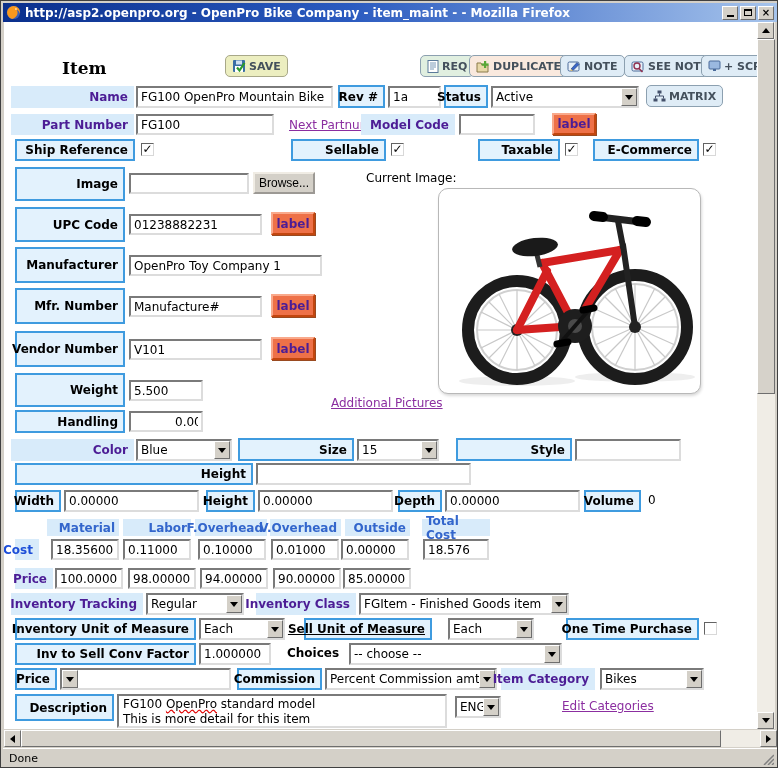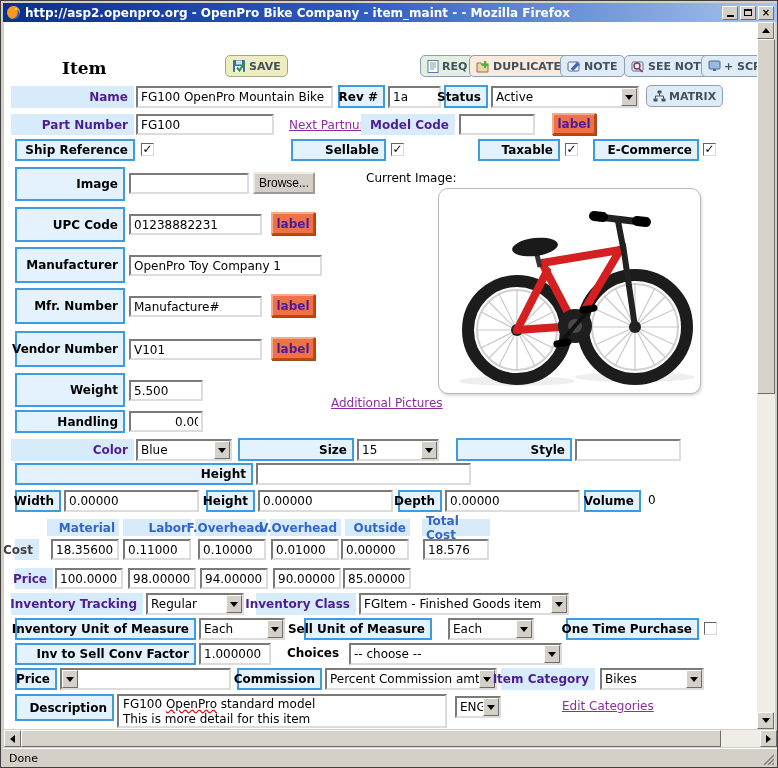--- a/index.html
+++ b/index.html
@@ -329,21 +329,21 @@
     <div class="abs bluebox" style="left:580px; top:468px; width:57px; height:22px;">Volume</div>
     <div class="abs plain-label" style="left:644px; top:471px;">0</div>
 
     <div class="abs hdr" style="left:43px; top:497px; width:72px;">Material</div>
     <div class="abs hdr" style="left:119px; top:497px; width:68px;">Labor</div>
     <div class="abs hdr" style="left:191px; top:497px; width:72px;">F.Overhead</div>
     <div class="abs hdr" style="left:266px; top:497px; width:71px;">V.Overhead</div>
     <div class="abs hdr" style="left:341px; top:497px; width:65px;">Outside</div>
     <div class="abs hdr" style="left:418px; top:497px; width:68px;">Total Cost</div>
 
-    <div class="abs strip" style="left:11px; top:517px; width:24px; height:21px; color:#404040;">Cost</div>
+    <div class="abs strip" style="left:11px; top:517px; width:24px; height:21px; color:#1d4ed8;">Cost</div>
     <input class="abs tin" style="left: 47px; top: 517px; width: 68px; height: 21px;" value="18.35600">
     <input class="abs tin" style="left: 119px; top: 517px; width: 68px; height: 21px;" value="0.11000">
     <input class="abs tin" style="left: 194px; top: 517px; width: 68px; height: 21px;" value="0.10000">
     <input class="abs tin" style="left: 267px; top: 517px; width: 68px; height: 21px;" value="0.01000">
     <input class="abs tin" style="left: 337px; top: 517px; width: 68px; height: 21px;" value="0.00000">
     <input class="abs tin" style="left: 419px; top: 517px; width: 66px; height: 21px;" value="18.576">
 
     <div class="abs strip" style="left:11px; top:546px; width:38px; height:21px;">Price</div>
     <input class="abs tin" style="left: 51px; top: 546px; width: 68px; height: 21px;" value="100.00000">
     <input class="abs tin" style="left: 124px; top: 546px; width: 68px; height: 21px;" value="98.00000">
@@ -366,21 +366,21 @@
         </span>
     </div>
 
     <div class="abs bluebox" style="left:11px; top:596px; width:181px; height:22px;">Inventory Unit of Measure</div>
     <div class="abs sel" style="left:195px; top:596px; width:86px;">
       <span class="sel-txt">Each</span>
       <span class="sel-btn">
           <span class="arr-d"></span>
         </span>
     </div>
-    <div class="abs bluebox" style="left:300px; top:596px; width:128px; height:22px;">Sell Unit of Measure</div>
+    <div class="abs bluebox" style="left:300px; top:596px; width:128px; height:22px;text-decoration:underline;">Sell Unit of Measure</div>
     <div class="abs sel" style="left:444px; top:596px; width:86px;">
       <span class="sel-txt">Each</span>
       <span class="sel-btn">
           <span class="arr-d"></span>
         </span>
     </div>
     <div class="abs bluebox" style="left:562px; top:596px; width:133px; height:22px;">One Time Purchase</div>
     <div class="abs cb" style="left:700px; top:600px;"></div>
 
     <div class="abs bluebox" style="left:11px; top:621px; width:181px; height:22px;">Inv to Sell Conv Factor</div>

